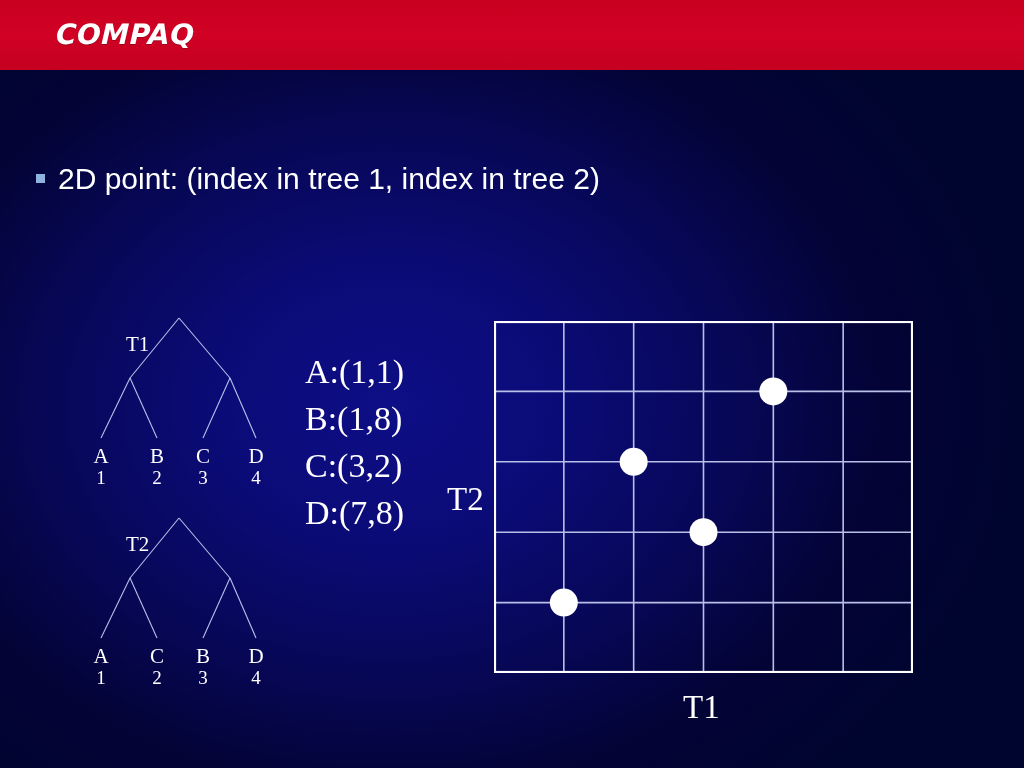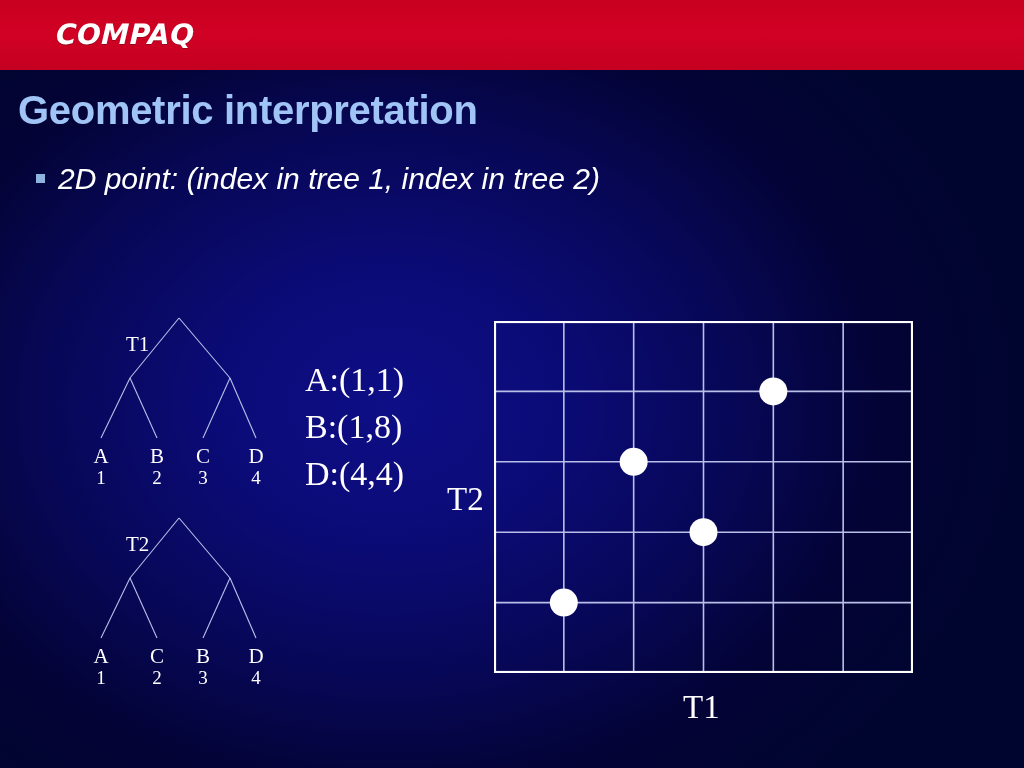--- a/index.html
+++ b/index.html
@@ -61,21 +61,20 @@
   #bullets {
     position: absolute;
     left: 36px;
     top: 160px;
     width: 860px;
   }
   .bullet-row {
     display: flex;
     align-items: baseline;
     margin-bottom: 3px;
-    font-style: italic;
   }
   .bullet-mark {
     width: 9px; height: 9px;
     background: #8fb3e0;
     margin-right: 13px;
     flex: 0 0 auto;
     position: relative;
     top: -6px;
   }
   .bullet-text {
@@ -107,21 +106,21 @@
     text-align: center;
     width: 26px;
   }
   .leaf .lname { display: block; line-height: 22px; }
   .leaf .lidx  { display: block; line-height: 22px; font-size: 19px; }
 
   
   #coords {
     position: absolute;
     left: 305px;
-    top: 356px;
+    top: 348px;
     color: #ffffff;
     font-family: "Liberation Serif", serif;
     font-size: 34px;
     line-height: 47px;
   }
   #coords div { white-space: nowrap; }
 
   
   #plot {
     position: absolute;
@@ -154,21 +153,20 @@
 <body>
 
 <div id="slide">
 
   <div id="bg-glow"></div>
 
   <div id="header-bar">
     <div id="compaq-logo">COMPAQ</div>
   </div>
 
-  <div id="title">Geometric interpretation</div>
 
   <div id="bullets">
     <div class="bullet-row">
       <span class="bullet-mark"></span>
       <span class="bullet-text">2D point: (index in tree 1, index in tree 2)</span>
     </div>
   </div>
 
   <div class="tree-wrap" id="tree1-wrap">
     <svg class="tree-svg" width="230" height="200" viewBox="0 0 230 200">
@@ -226,21 +224,22 @@
     </div>
     <div class="leaf" style="left:183px; top:135px;">
       <span class="lname">D</span>
       <span class="lidx">4</span>
     </div>
   </div>
 
   <div id="coords">
     <div>A:(1,1)</div>
     <div>B:(1,8)</div>
-    <div>D:(4,4)</div>
+    <div>C:(3,2)</div>
+    <div>D:(7,8)</div>
   </div>
 
   <div id="plot">
     <svg id="plot-svg" width="419" height="352" viewBox="0 0 419 352">
         <line x1="69.83" y1="0" x2="69.83" y2="352" stroke="#b9c0e8" stroke-width="1.6"></line>
         <line x1="139.67" y1="0" x2="139.67" y2="352" stroke="#b9c0e8" stroke-width="1.6"></line>
         <line x1="209.5" y1="0" x2="209.5" y2="352" stroke="#b9c0e8" stroke-width="1.6"></line>
         <line x1="279.33" y1="0" x2="279.33" y2="352" stroke="#b9c0e8" stroke-width="1.6"></line>
         <line x1="349.17" y1="0" x2="349.17" y2="352" stroke="#b9c0e8" stroke-width="1.6"></line>
         <line x1="0" y1="70.4" x2="419" y2="70.4" stroke="#b9c0e8" stroke-width="1.6"></line>

